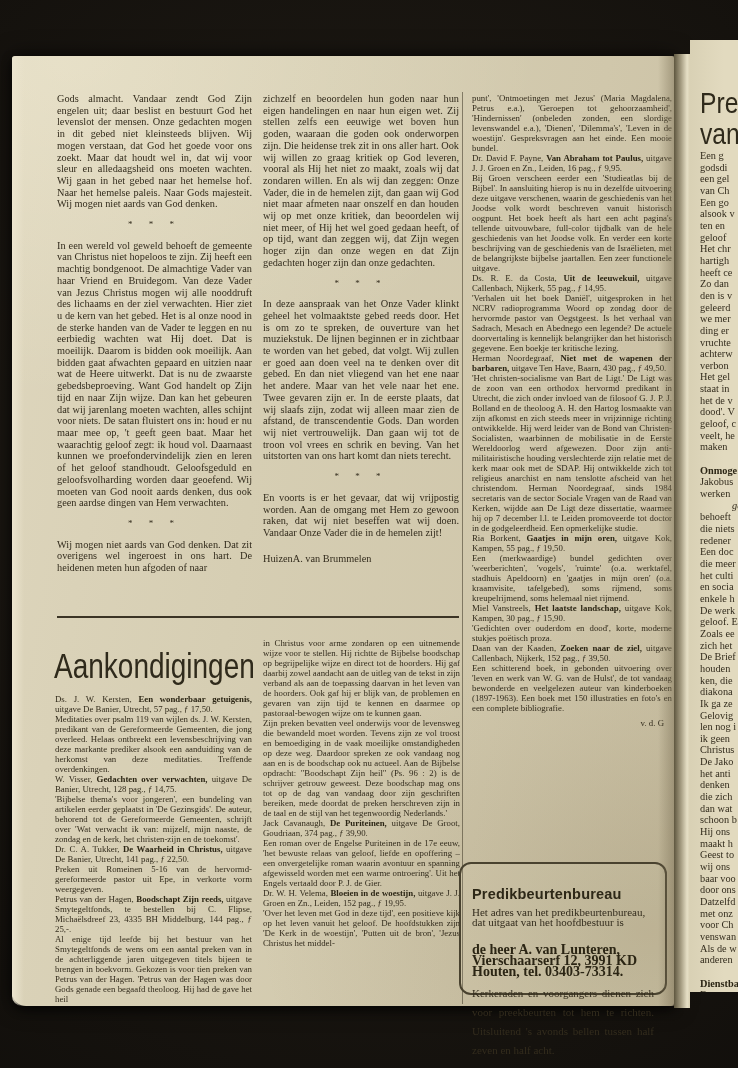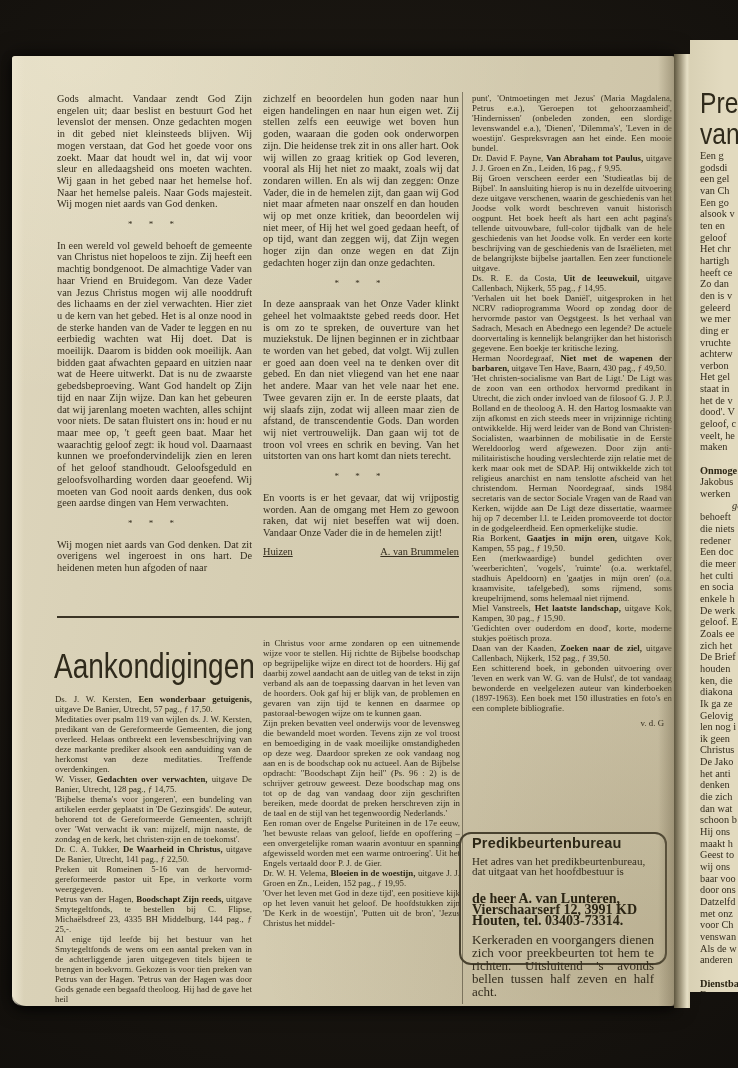--- a/index.html
+++ b/index.html
@@ -29,45 +29,45 @@
     background:linear-gradient(90deg,#d9d1b5,#e2dabf 70%);}
   .ink{color:#332c1d;}
 
   
   .acol{position:absolute;top:37px;overflow:hidden;font-size:10.3px;line-height:11.7px;
     text-align:justify;color:#332c1d;}
   .acol p{margin:0;}
   .col1{left:45px;width:195px;height:558px;}
   .col2{left:251px;width:196px;height:558px;}
   .sep{text-align:center;letter-spacing:7px;font-size:9px;margin:9px 0;color:#332c1d;}
-  .signoff{display:flex;justify-content:space-between;margin-top:7px;text-decoration:underline;}
+  .signoff{display:flex;justify-content:flex-start;margin-top:14px;}
 
   .hrule{position:absolute;left:45px;top:560px;width:402px;height:2px;background:#3b3425;}
   .vrule{position:absolute;left:450px;top:36px;width:1px;height:912px;background:rgba(62,55,38,.55);}
 
   
   .smalltext{font-size:8.8px;line-height:10px;text-align:justify;color:#332c1d;}
   .rev-head{font-weight:400;}
   .rev-head strong{font-weight:700;color:#2b2514;}
   .ann-heading{position:absolute;left:42px;top:590px;margin:0;
     font-family:"Liberation Sans","DejaVu Sans",sans-serif;font-weight:500;font-size:35px;
     color:#2f2a1b;transform:scaleX(.8);transform-origin:left;white-space:nowrap;}
   .ann-col1{position:absolute;left:43px;top:638px;width:197px;height:312px;overflow:hidden;}
   .ann-col2{position:absolute;left:251px;top:582px;width:197px;height:368px;overflow:hidden;}
   .col3{position:absolute;left:460px;top:37px;width:200px;height:748px;overflow:hidden;}
   .byline{text-align:right;padding-right:8px;margin-top:5px;}
 
   
-  .pbb-box{position:absolute;left:447px;top:776px;width:208px;height:133px;box-sizing:border-box;
-    border:2px solid #49422f;border-radius:12px;padding:1px 11px;background:rgba(255,250,230,.07);}
+  .pbb-box{position:absolute;left:447px;top:806px;width:208px;height:133px;box-sizing:border-box;
+    border:2px solid #49422f;border-radius:12px;padding:22px 11px;background:rgba(255,250,230,.07);}
   .pbb-title{font-family:"Liberation Sans","DejaVu Sans",sans-serif;font-weight:700;
     font-size:14.5px;color:#2d2817;letter-spacing:.2px;}
   .pbb-intro{font-size:11px;line-height:10.4px;margin-top:5px;}
   .pbb-address{font-size:14px;line-height:11px;font-weight:700;margin-top:16px;color:#2b2514;}
-  .pbb-note{font-size:13px;line-height:13px;margin-top:7px;text-align:justify;}
+  .pbb-note{font-size:11px;line-height:19px;margin-top:7px;text-align:justify;}
 
   
   .p2-head{position:absolute;left:10px;top:48px;margin:0;
     font-family:"Liberation Sans","DejaVu Sans",sans-serif;font-weight:500;font-size:29px;
     line-height:31px;color:#2f2a1b;transform:scaleX(.85);transform-origin:left;white-space:nowrap;}
   .p2-body{position:absolute;left:10px;top:110px;font-size:10.3px;line-height:11.65px;
     color:#332c1d;white-space:nowrap;}
   .p2line.b{font-weight:700;color:#2b2514;}
   .p2line.i{font-style:italic;margin-left:32px;}
 </style>
@@ -108,20 +108,21 @@
       <div class="rev-head"><span>W. Visser, </span><strong>Gedachten over verwachten,</strong><span> uitgave De Banier, Utrecht, 128 pag., ƒ 14,75.</span></div>
       <div class="rev-desc">'Bijbelse thema's voor jongeren', een bundeling van artikelen eerder geplaatst in 'De Gezinsgids'. De auteur, behorend tot de Gereformeerde Gemeenten, schrijft over 'Wat verwacht ik van: mijzelf, mijn naaste, de zondag en de kerk, het christen-zijn en de toekomst'.</div>
       <div class="rev-head"><span>Dr. C. A. Tukker, </span><strong>De Waarheid in Christus,</strong><span> uitgave De Banier, Utrecht, 141 pag., ƒ 22,50.</span></div>
       <div class="rev-desc">Preken uit Romeinen 5-16 van de hervormd-gereformeerde pastor uit Epe, in verkorte vorm weergegeven.</div>
       <div class="rev-head"><span>Petrus van der Hagen, </span><strong>Boodschapt Zijn reeds,</strong><span> uitgave Smytegeltfonds, te bestellen bij C. Flipse, Michaëlsdreef 23, 4335 BH Middelburg, 144 pag., ƒ 25,-.</span></div>
       <div class="rev-desc">Al enige tijd leefde bij het bestuur van het Smytegeltfonds de wens om een aantal preken van in de achterliggende jaren uitgegeven titels bijeen te brengen in boekvorm. Gekozen is voor tien preken van Petrus van der Hagen. 'Petrus van der Hagen was door Gods genade een begaafd theoloog. Hij had de gave het heil</div>
     </div>
   <div class="ann-col2 smalltext">
       <div class="rev-desc">in Christus voor arme zondaren op een uitnemende wijze voor te stellen. Hij richtte de Bijbelse boodschap op begrijpelijke wijze en direct tot de hoorders. Hij gaf daarbij zowel aandacht aan de uitleg van de tekst in zijn verband als aan de toepassing daarvan in het leven van de hoorders. Ook gaf hij er blijk van, de problemen en gevaren van zijn tijd te kennen en daarmee op pastoraal-bewogen wijze om te kunnen gaan.</div>
       <div class="rev-desc">Zijn preken bevatten veel onderwijs voor de levensweg die bewandeld moet worden. Tevens zijn ze vol troost en bemoediging in de vaak moeilijke omstandigheden op deze weg. Daardoor spreken ze ook vandaag nog aan en is de boodschap ook nu actueel. Aan de Bijbelse opdracht: "Boodschapt Zijn heil" (Ps. 96 : 2) is de schrijver getrouw geweest. Deze boodschap mag ons tot op de dag van vandaag door zijn geschriften bereiken, mede doordat de preken herschreven zijn in de taal en de stijl van het tegenwoordig Nederlands.'</div>
+      <div class="rev-head"><span>Jack Cavanaugh, </span><strong>De Puriteinen,</strong><span> uitgave De Groot, Goudriaan, 374 pag., ƒ 39,90.</span></div>
       <div class="rev-desc">Een roman over de Engelse Puriteinen in de 17e eeuw, 'het bewuste relaas van geloof, liefde en opoffering – een onvergetelijke roman waarin avontuur en spanning afgewisseld worden met een warme ontroering'. Uit het Engels vertaald door P. J. de Gier.</div>
       <div class="rev-head"><span>Dr. W. H. Velema, </span><strong>Bloeien in de woestijn,</strong><span> uitgave J. J. Groen en Zn., Leiden, 152 pag., ƒ 19,95.</span></div>
       <div class="rev-desc">'Over het leven met God in deze tijd', een positieve kijk op het leven vanuit het geloof. De hoofdstukken zijn 'De Kerk in de woestijn', 'Putten uit de bron', 'Jezus Christus het middel-</div>
     </div>
 
   <div class="col3 smalltext">
     <div>
         <div class="rev-desc">punt', 'Ontmoetingen met Jezus' (Maria Magdalena, Petrus e.a.), 'Geroepen tot gehoorzaamheid', 'Hindernissen' (onbeleden zonden, een slordige levenswandel e.a.), 'Dienen', 'Dilemma's', 'Leven in de woestijn'. Gespreksvragen aan het einde. Een mooie bundel.</div>
         <div class="rev-head"><span>Dr. David F. Payne, </span><strong>Van Abraham tot Paulus,</strong><span> uitgave J. J. Groen en Zn., Leiden, 16 pag., ƒ 9,95.</span></div>
         <div class="rev-desc">Bij Groen verscheen eerder een 'Studieatlas bij de Bijbel'. In aansluiting hierop is nu in dezelfde uitvoering deze uitgave verschenen, waarin de geschiedenis van het Joodse volk wordt beschreven vanuit historisch oogpunt. Het boek heeft als hart een acht pagina's tellende uitvouwbare, full-color tijdbalk van de hele geschiedenis van het Joodse volk. En verder een korte beschrijving van de geschiedenis van de Israëlieten, met de belangrijkste bijbelse jaartallen. Een zeer functionele uitgave.</div>

